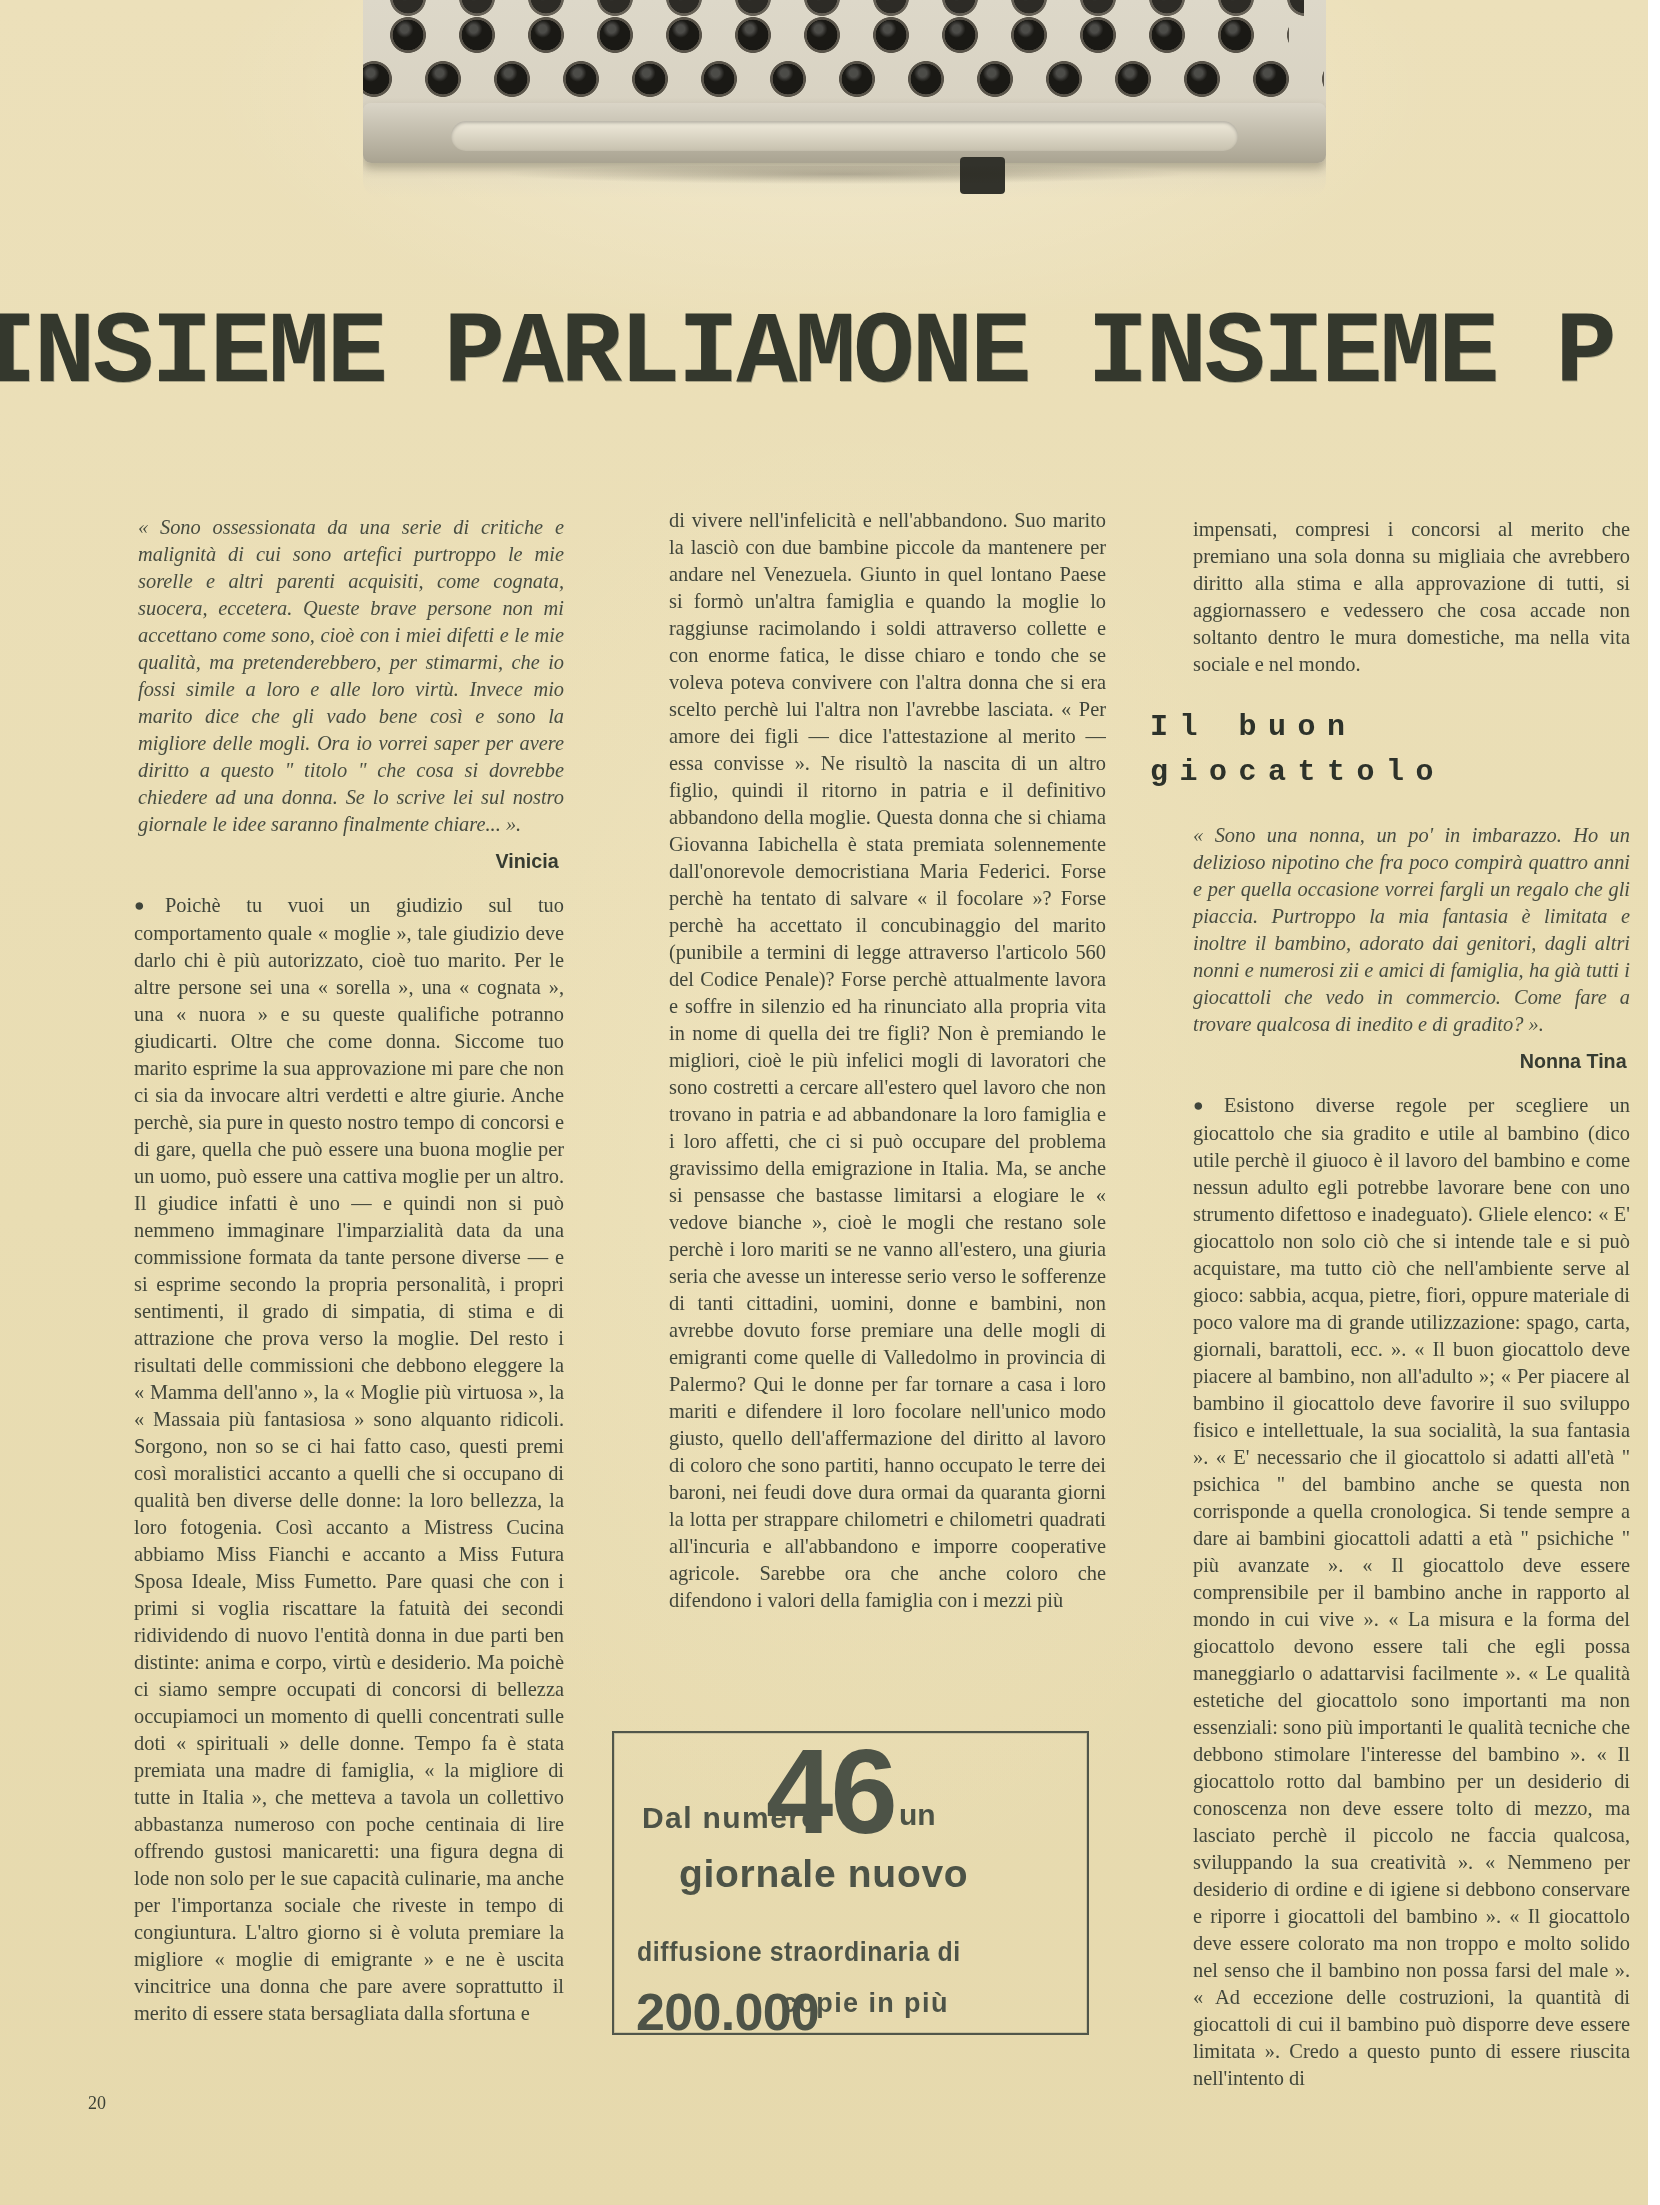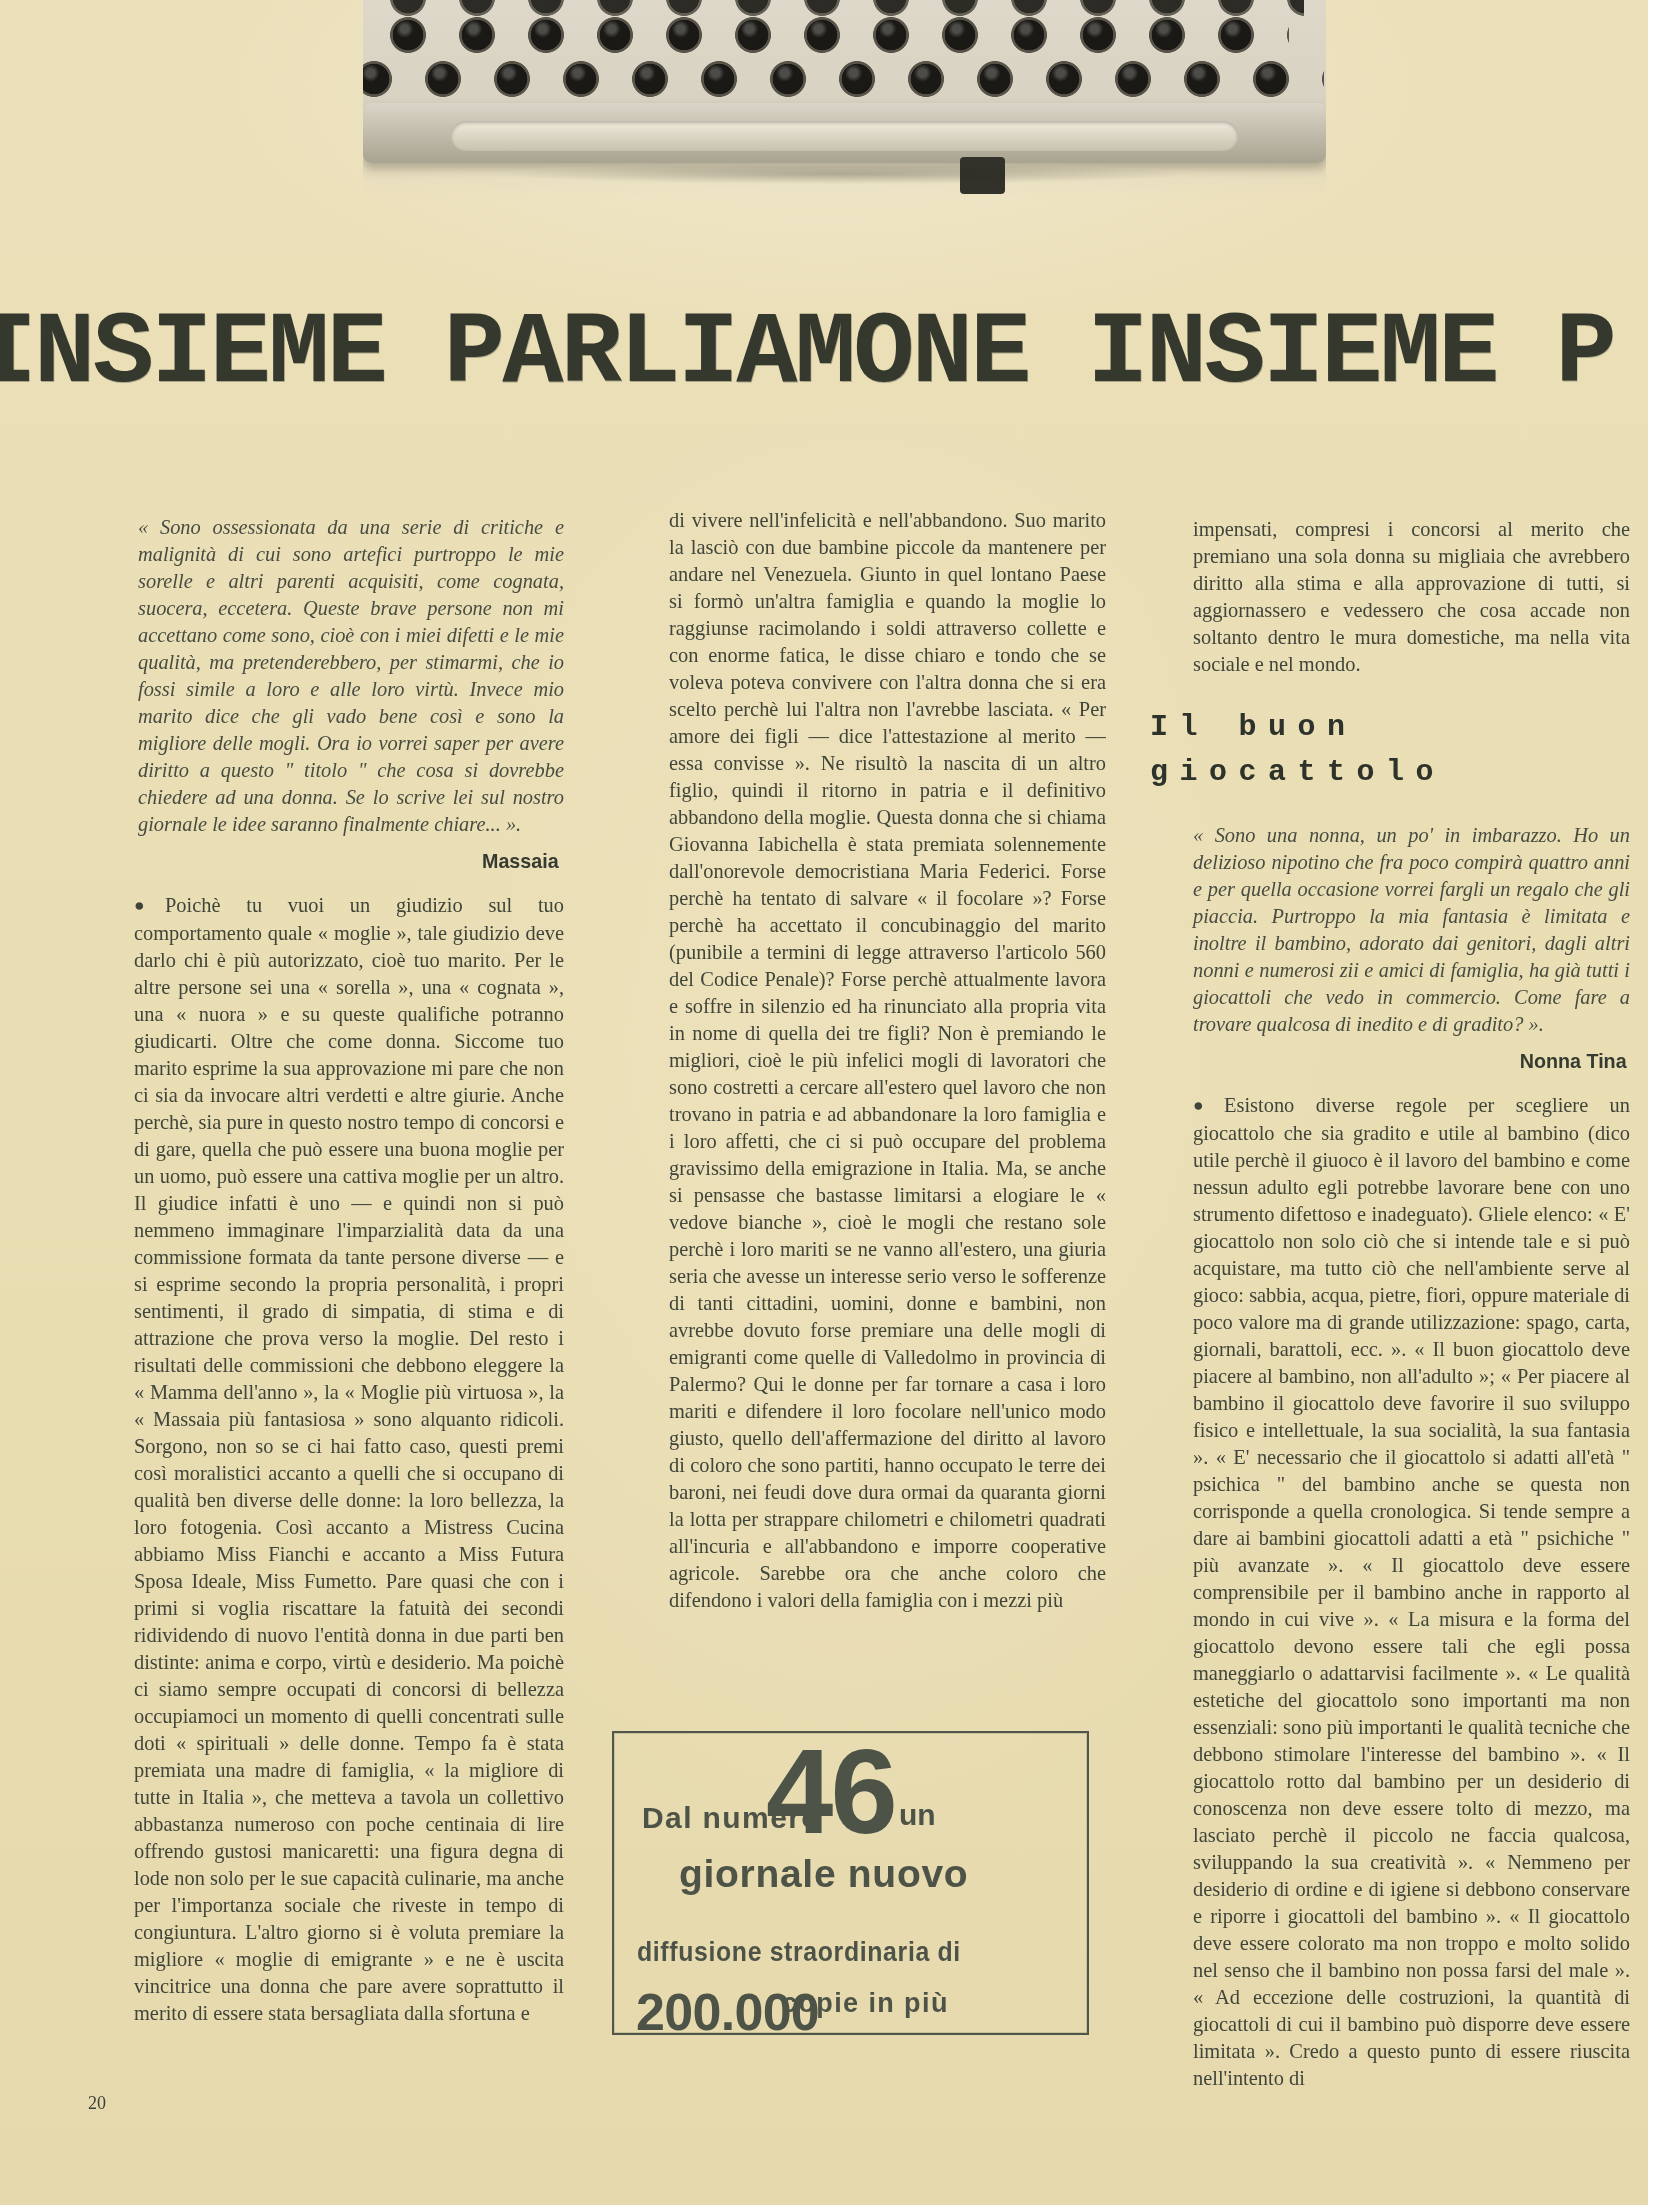--- a/index.html
+++ b/index.html
@@ -124,21 +124,21 @@
       <div class="tw-space"></div>
     </div>
     <div class="tw-knob"></div>
     <div class="tw-shadow"></div>
   </div>
 
   <div class="headline">INSIEME PARLIAMONE INSIEME P</div>
 
   <div class="col" id="col1">
     <p class="letter">« Sono ossessionata da una serie di critiche e malignità di cui sono artefici purtroppo le mie sorelle e altri parenti acquisiti, come cognata, suocera, eccetera. Queste brave persone non mi accettano come sono, cioè con i miei difetti e le mie qualità, ma pretenderebbero, per stimarmi, che io fossi simile a loro e alle loro virtù. Invece mio marito dice che gli vado bene così e sono la migliore delle mogli. Ora io vorrei saper per avere diritto a questo " titolo " che cosa si dovrebbe chiedere ad una donna. Se lo scrive lei sul nostro giornale le idee saranno finalmente chiare... ».</p>
-    <div class="signature">Massaia</div>
+    <div class="signature">Vinicia</div>
     <p class="reply"><span class="bullet">●</span><span>Poichè tu vuoi un giudizio sul tuo comportamento quale « moglie », tale giudizio deve darlo chi è più autorizzato, cioè tuo marito. Per le altre persone sei una « sorella », una « cognata », una « nuora » e su queste qualifiche potranno giudicarti. Oltre che come donna. Siccome tuo marito esprime la sua approvazione mi pare che non ci sia da invocare altri verdetti e altre giurie. Anche perchè, sia pure in questo nostro tempo di concorsi e di gare, quella che può essere una buona moglie per un uomo, può essere una cattiva moglie per un altro. Il giudice infatti è uno — e quindi non si può nemmeno immaginare l'imparzialità data da una commissione formata da tante persone diverse — e si esprime secondo la propria personalità, i propri sentimenti, il grado di simpatia, di stima e di attrazione che prova verso la moglie. Del resto i risultati delle commissioni che debbono eleggere la « Mamma dell'anno », la « Moglie più virtuosa », la « Massaia più fantasiosa » sono alquanto ridicoli. Sorgono, non so se ci hai fatto caso, questi premi così moralistici accanto a quelli che si occupano di qualità ben diverse delle donne: la loro bellezza, la loro fotogenia. Così accanto a Mistress Cucina abbiamo Miss Fianchi e accanto a Miss Futura Sposa Ideale, Miss Fumetto. Pare quasi che con i primi si voglia riscattare la fatuità dei secondi ridividendo di nuovo l'entità donna in due parti ben distinte: anima e corpo, virtù e desiderio. Ma poichè ci siamo sempre occupati di concorsi di bellezza occupiamoci un momento di quelli concentrati sulle doti « spirituali » delle donne. Tempo fa è stata premiata una madre di famiglia, « la migliore di tutte in Italia », che metteva a tavola un collettivo abbastanza numeroso con poche centinaia di lire offrendo gustosi manicaretti: una figura degna di lode non solo per le sue capacità culinarie, ma anche per l'importanza sociale che riveste in tempo di congiuntura. L'altro giorno si è voluta premiare la migliore « moglie di emigrante » e ne è uscita vincitrice una donna che pare avere soprattutto il merito di essere stata bersagliata dalla sfortuna e</span></p>
   </div>
 
   <div class="col" id="col2">
     <p class="cont">di vivere nell'infelicità e nell'abbandono. Suo marito la lasciò con due bambine piccole da mantenere per andare nel Venezuela. Giunto in quel lontano Paese si formò un'altra famiglia e quando la moglie lo raggiunse racimolando i soldi attraverso collette e con enorme fatica, le disse chiaro e tondo che se voleva poteva convivere con l'altra donna che si era scelto perchè lui l'altra non l'avrebbe lasciata. « Per amore dei figli — dice l'attestazione al merito — essa convisse ». Ne risultò la nascita di un altro figlio, quindi il ritorno in patria e il definitivo abbandono della moglie. Questa donna che si chiama Giovanna Iabichella è stata premiata solennemente dall'onorevole democristiana Maria Federici. Forse perchè ha tentato di salvare « il focolare »? Forse perchè ha accettato il concubinaggio del marito (punibile a termini di legge attraverso l'articolo 560 del Codice Penale)? Forse perchè attualmente lavora e soffre in silenzio ed ha rinunciato alla propria vita in nome di quella dei tre figli? Non è premiando le migliori, cioè le più infelici mogli di lavoratori che sono costretti a cercare all'estero quel lavoro che non trovano in patria e ad abbandonare la loro famiglia e i loro affetti, che ci si può occupare del problema gravissimo della emigrazione in Italia. Ma, se anche si pensasse che bastasse limitarsi a elogiare le « vedove bianche », cioè le mogli che restano sole perchè i loro mariti se ne vanno all'estero, una giuria seria che avesse un interesse serio verso le sofferenze di tanti cittadini, uomini, donne e bambini, non avrebbe dovuto forse premiare una delle mogli di emigranti come quelle di Valledolmo in provincia di Palermo? Qui le donne per far tornare a casa i loro mariti e difendere il loro focolare nell'unico modo giusto, quello dell'affermazione del diritto al lavoro di coloro che sono partiti, hanno occupato le terre dei baroni, nei feudi dove dura ormai da quaranta giorni la lotta per strappare chilometri e chilometri quadrati all'incuria e all'abbandono e imporre cooperative agricole. Sarebbe ora che anche coloro che difendono i valori della famiglia con i mezzi più</p>
   </div>
 
   <div class="ad-box">
     <span class="ad-line1-pre">Dal numero</span>
     <span class="ad-46">46</span>

